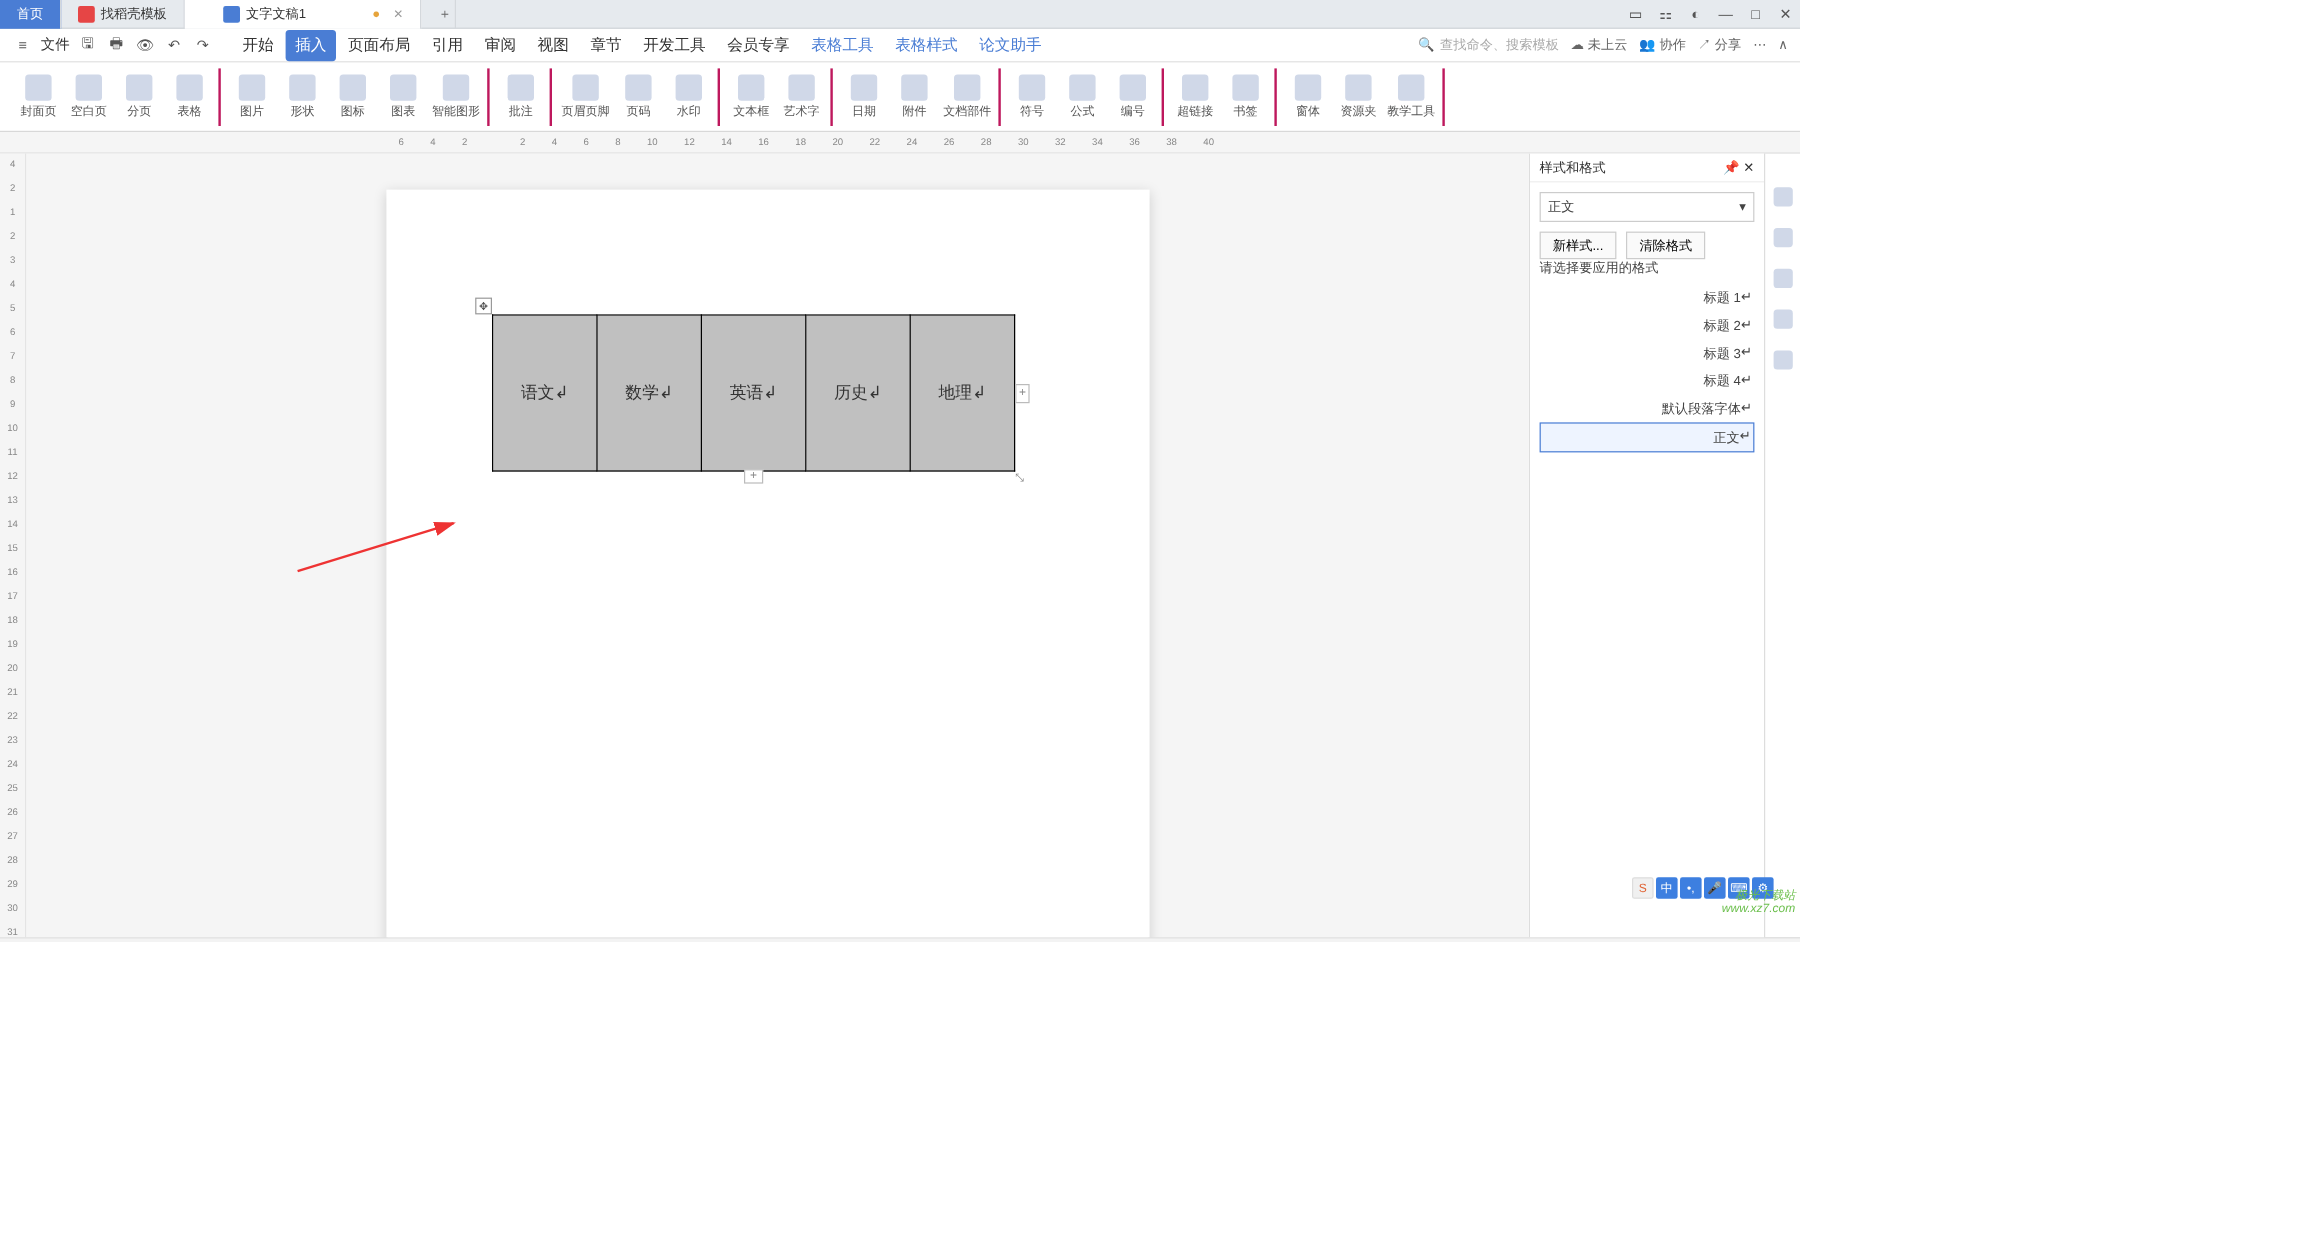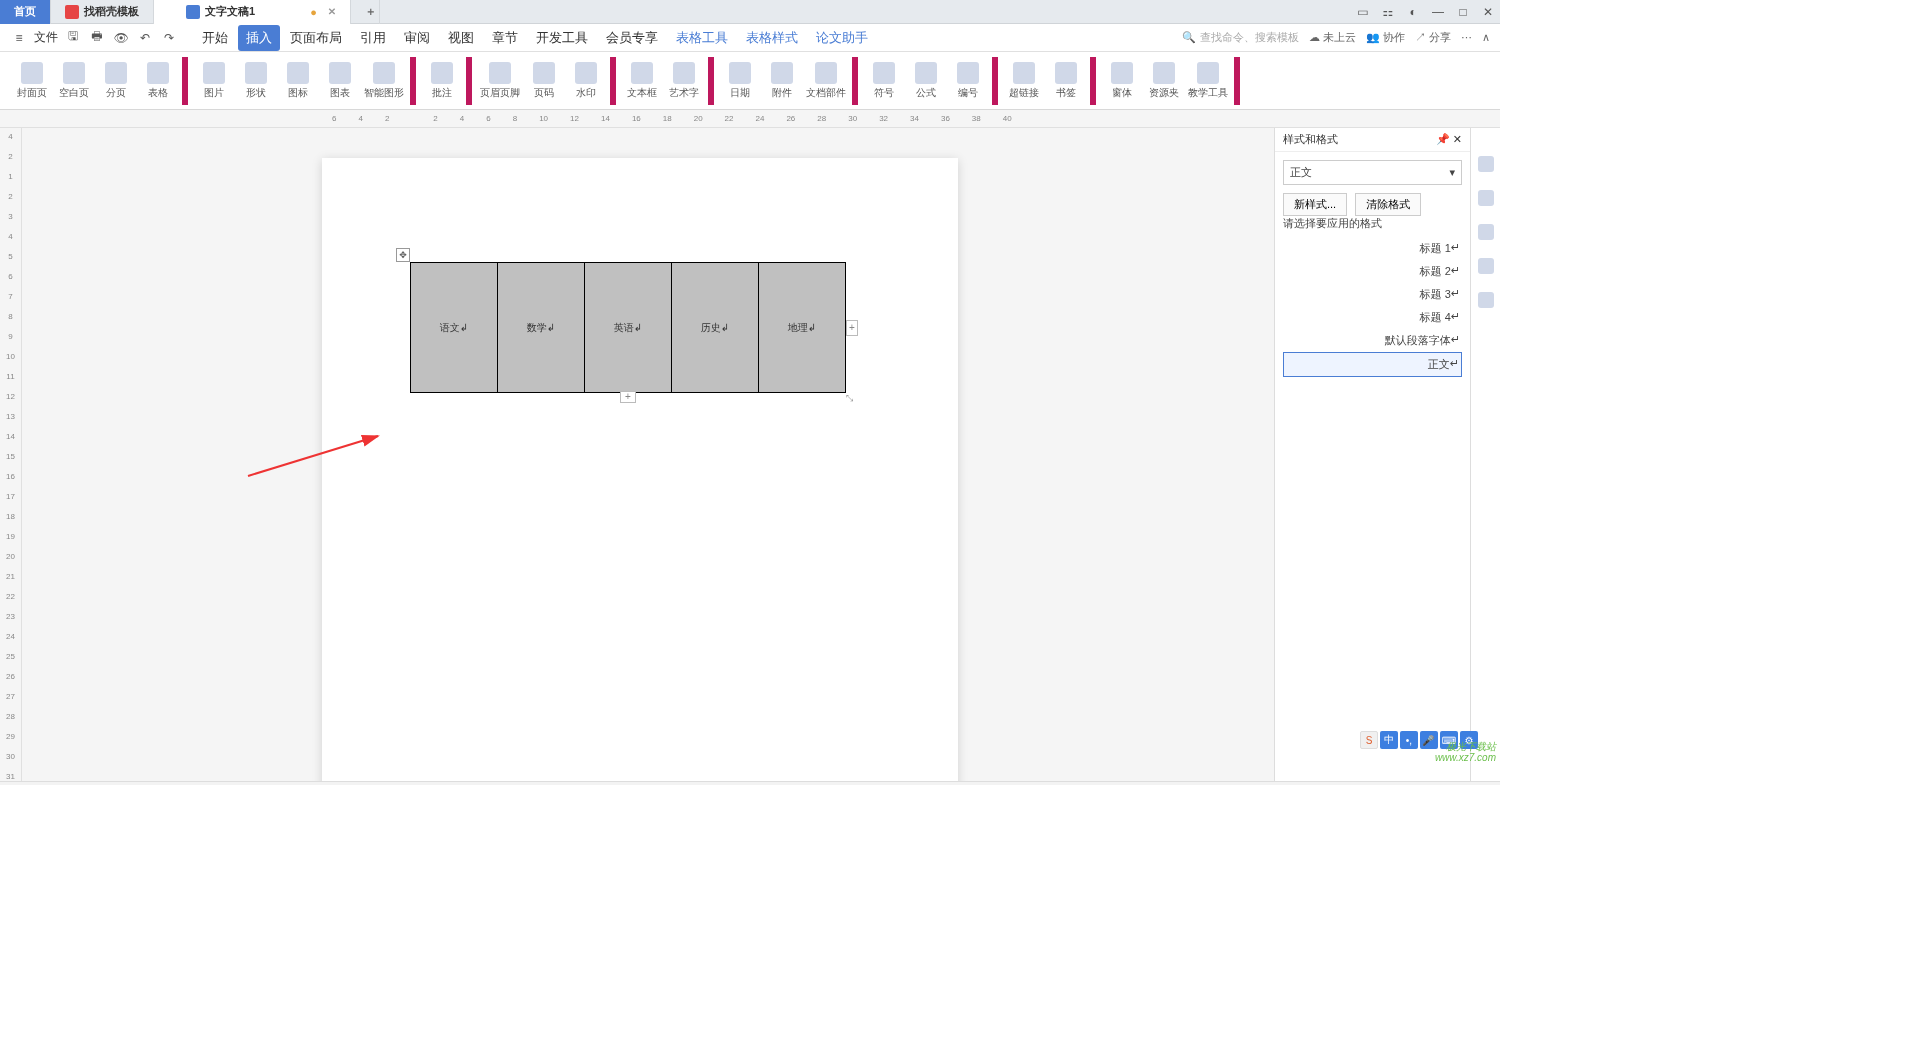--- a/index.html
+++ b/index.html
@@ -1,20 +1,20 @@
 <!DOCTYPE html>
 <html><head>
 <meta charset="utf-8">
 <style>
 * { margin: 0; padding: 0; box-sizing: border-box; font-family: "Microsoft YaHei", sans-serif; }
 body { background: #fff; width: 1500px; height: 785px; overflow: hidden; font-size: 12px; color: #333; position: relative; }
 
 
 .titlebar { height: 24px; background: #e6eaee; display: flex; align-items: center; border-bottom: 1px solid #d0d4d8; }
-.tab { height: 24px; padding: 0 14px; display: flex; align-items: center; gap: 5px; font-size: 11px; cursor: pointer; border-right: 1px solid #d4d8dc; font-weight: bold; }
+.tab { height: 24px; padding: 0 14px; display: flex; align-items: center; gap: 5px; font-size: 11px; cursor: pointer; border-right: 1px solid #d4d8dc; }
 .tab.active { background: #fff; padding-left: 32px; }
 .tab.home { background: #4a7dd4; color: #fff; }
 .tab-icon { width: 14px; height: 14px; display: inline-block; }
 .tab-close { font-size: 10px; margin-left: 6px; color: #999; }
 .tab-new { width: 24px; text-align: center; color: #666; }
 .win-controls { margin-left: auto; display: flex; gap: 1px; }
 .win-btn { width: 24px; height: 24px; display: flex; align-items: center; justify-content: center; color: #555; }
 
 
 .menubar { height: 28px; display: flex; align-items: center; padding: 0 10px; gap: 4px; border-bottom: 1px solid #e0e0e0; }
@@ -22,37 +22,37 @@
 .qat-btn { width: 18px; height: 18px; color: #555; display: flex; align-items: center; justify-content: center; }
 .menu-tabs { display: flex; gap: 2px; margin-left: 12px; }
 .menu-tab { padding: 4px 8px; font-size: 13px; color: #333; cursor: pointer; }
 .menu-tab.active { background: #4a7dd4; color: #fff; border-radius: 3px; }
 .menu-tab.blue { color: #4a7dd4; }
 .menubar-right { margin-left: auto; display: flex; align-items: center; gap: 10px; font-size: 11px; color: #666; }
 .search-box { display: flex; align-items: center; gap: 4px; color: #aaa; }
 
 
 .ribbon { height: 58px; display: flex; align-items: center; padding: 0 8px; border-bottom: 1px solid #d8d8d8; gap: 2px; }
-.ribbon-group { display: flex; align-items: center; gap: 6px; padding: 0 6px; border-right: 6px solid #be185d; height: 48px; }
+.ribbon-group { display: flex; align-items: center; gap: 6px; padding: 0 6px; border-right: 2px solid #be185d; height: 48px; }
 .ribbon-btn { display: flex; flex-direction: column; align-items: center; justify-content: center; gap: 2px; min-width: 36px; font-size: 10px; color: #555; cursor: pointer; }
 .ribbon-btn .ic { width: 22px; height: 22px; background: #d0d8e8; border-radius: 3px; }
 
 
 .workspace { display: flex; height: calc(100% - 24px - 28px - 58px - 22px); }
 .hruler { height: 18px; background: #f5f5f5; border-bottom: 1px solid #e0e0e0; font-size: 8px; color: #888; display: flex; align-items: center; padding-left: 22px; }
 .hruler-inner { display: flex; gap: 22px; margin-left: 310px; }
 .left-col { width: 22px; background: #f5f5f5; border-right: 1px solid #e0e0e0; font-size: 8px; color: #888; display: flex; flex-direction: column; align-items: center; padding-top: 4px; gap: 11px; }
 .doc-area { flex: 1; background: #f5f5f5; position: relative; overflow: hidden; }
 .page { position: absolute; left: 300px; top: 30px; width: 636px; height: 900px; background: #fff; box-shadow: 0 2px 10px rgba(0,0,0,.15); }
 
 
 .tbl-wrap { position: absolute; left: 88px; top: 104px; }
 .tbl-handle { position: absolute; left: -14px; top: -14px; width: 14px; height: 14px; border: 1px solid #999; background: #fff; font-size: 9px; display:flex;align-items:center;justify-content:center;color:#555; }
 table.grid { border-collapse: collapse; }
-table.grid td { border: 1px solid #000; width: 87px; height: 130px; background: #c0c0c0; text-align: center; font-size: 10px; }
+table.grid td { border: 1px solid #000; width: 87px; height: 130px; background: #c0c0c0; text-align: center; font-size: 14px; }
 .add-row { position: absolute; left: 50%; bottom: -10px; transform: translateX(-50%); width: 16px; height: 12px; border: 1px solid #bbb; background:#fff; font-size:10px; text-align:center; line-height:10px; color:#888; }
 .add-col { position: absolute; right: -12px; top: 50%; transform: translateY(-50%); width: 12px; height: 16px; border: 1px solid #bbb; background:#fff; font-size:10px; text-align:center; line-height:14px; color:#888; }
 .resize-handle { position: absolute; right: -10px; bottom: -10px; width: 10px; height: 10px; font-size: 9px; color:#888; }
 
 
 .arrow { position: absolute; left: 226px; top: 300px; }
 .arrow svg { overflow: visible; }
 
 
 .rightpanel { width: 196px; border-left: 1px solid #ddd; background: #fff; display: flex; flex-direction: column; }

